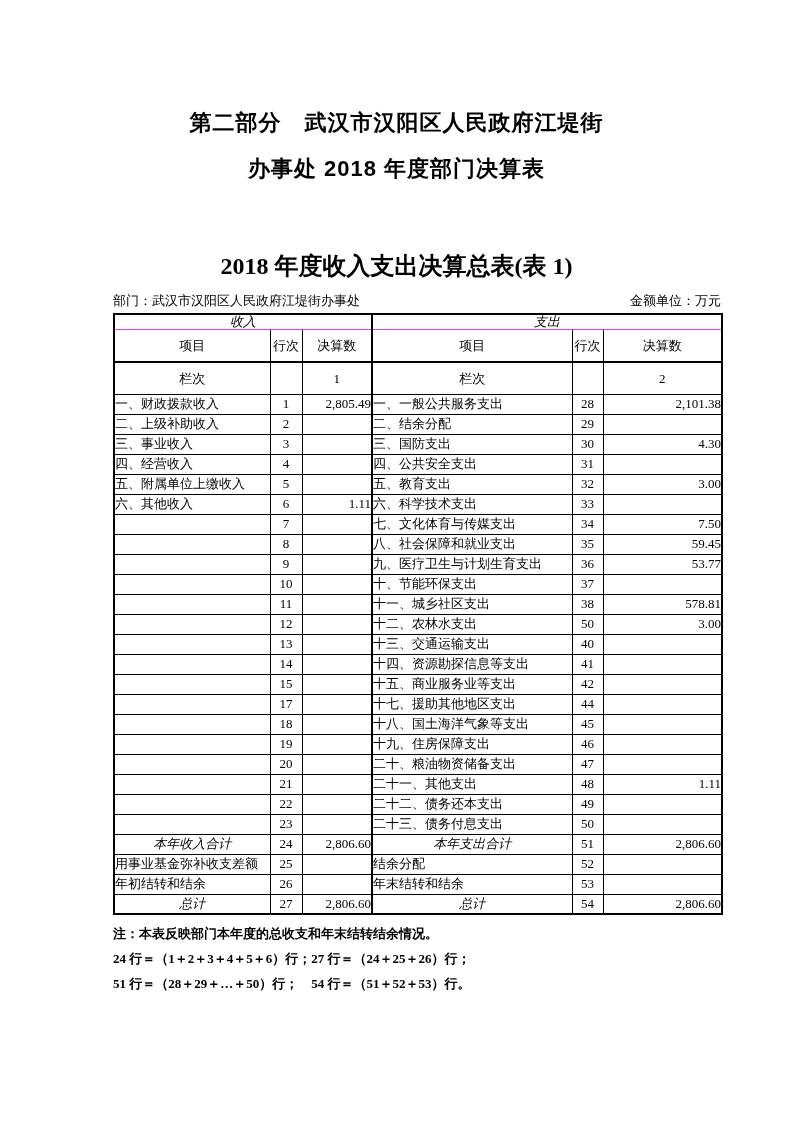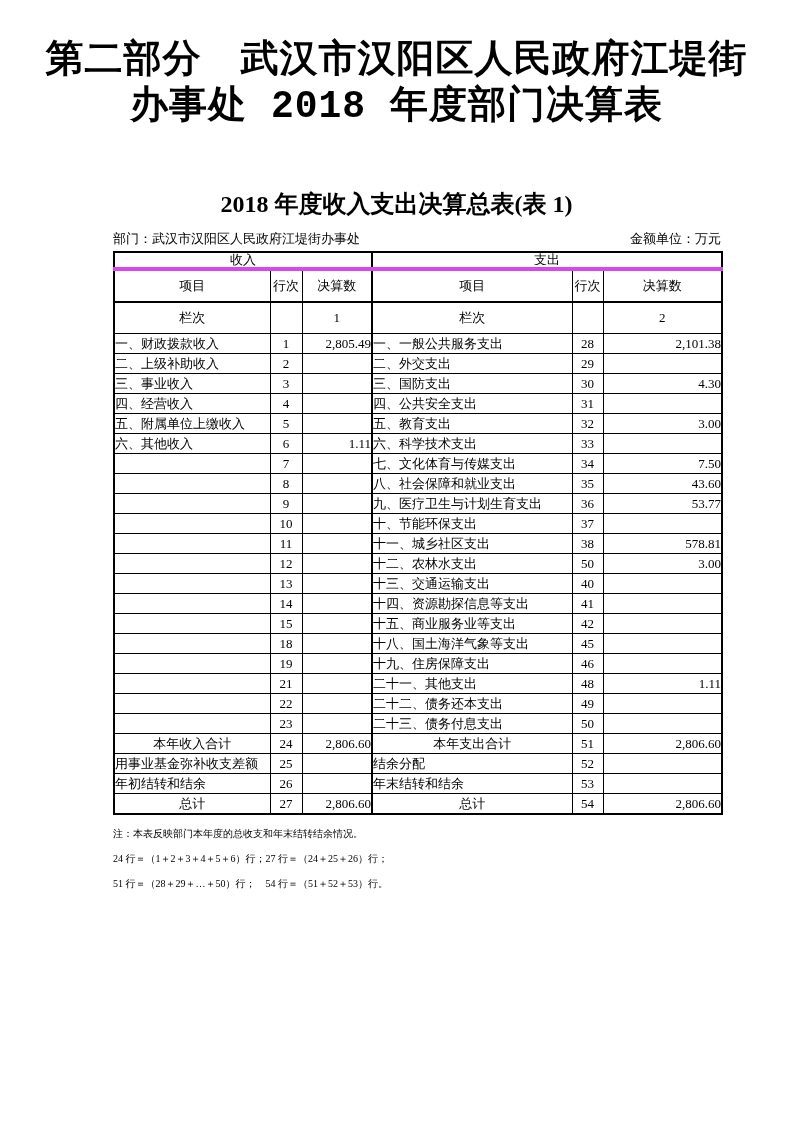--- a/index.html
+++ b/index.html
@@ -8,27 +8,27 @@
     position: relative;
     width: 793px;
     height: 1122px;
     margin: 0 auto;
     background: #ffffff;
     color: #000;
     font-family: "Liberation Serif", "DejaVu Serif", serif;
     overflow: hidden;
   }
   .doc-title {
-    padding-top: 38px;
+    padding-top: 100px;
     text-align: center;
-    font-size: 38px;
+    font-size: 22px;
     font-weight: bold;
     line-height: 46px;
     letter-spacing: 1px;
-    font-family: Liberation Mono, monospace;
+    font-family: Liberation Sans, sans-serif;
   }
   .table-title {
     margin-top: 58px;
     text-align: center;
     font-size: 24px;
     font-weight: bold;
     font-family: Liberation Serif, serif;
   }
   .meta-row {
     width: 608px;
@@ -46,35 +46,36 @@
     font-size: 13px;
   }
   table.fin th, table.fin td {
     border: 1px solid #000;
     padding: 0;
     line-height: 1.05;
     font-weight: normal;
     overflow: hidden;
     white-space: nowrap;
   }
-  tr.section-row th { height: 14px; border-bottom: 4px solid #d946ef; }
+  tr.section-row th { height: 14px; border-bottom: 1px solid #d946ef; font-style: italic; }
   tr.cols-row th { height: 33px; text-align: center; border-bottom: 2px solid #000; margin-top: 40px; }
   tr.lanci-row td { height: 32px; text-align: center; }
   tbody.data td { height: 20px; }
   td.item { text-align: left; padding-left: 5px; }
   td.xitem { padding-left: 8px; }
   td.line { text-align: center; }
   td.amount { text-align: right; padding-right: 5px; }
-  td.center { text-align: center; padding-left: 0; }
+  td.center { text-align: center; padding-left: 0; font-style: italic; }
   .xstart { border-left: 2px solid #000 !important; border-radius: 7px; }
   tbody.data td:nth-child(4), tr.lanci-row td:nth-child(4) { border-left: 2px solid #000; }
   .notes {
     margin: 6px 0 0 113px;
-    font-size: 10px;
+    font-size: 13px;
     line-height: 25px;
+    font-weight: bold;
   }
 </style>
 </head>
 <body>
 
 <div class="page">
 
   <div class="doc-title">
     <div>第二部分　武汉市汉阳区人民政府江堤街</div>
     <div>办事处 2018 年度部门决算表</div>
@@ -124,21 +125,21 @@
           <td class="line">1</td>
           <td class="amount">2,805.49</td>
           <td class="item xitem">一、一般公共服务支出</td>
           <td class="line">28</td>
           <td class="amount">2,101.38</td>
         </tr>
         <tr>
           <td class="item">二、上级补助收入</td>
           <td class="line">2</td>
           <td class="amount"></td>
-          <td class="item xitem">二、外交支出</td>
+          <td class="item xitem">二、结余分配</td>
           <td class="line">29</td>
           <td class="amount"></td>
         </tr>
         <tr>
           <td class="item">三、事业收入</td>
           <td class="line">3</td>
           <td class="amount"></td>
           <td class="item xitem">三、国防支出</td>
           <td class="line">30</td>
           <td class="amount">4.30</td>
@@ -174,21 +175,21 @@
           <td class="item xitem">七、文化体育与传媒支出</td>
           <td class="line">34</td>
           <td class="amount">7.50</td>
         </tr>
         <tr>
           <td class="item"></td>
           <td class="line">8</td>
           <td class="amount"></td>
           <td class="item xitem">八、社会保障和就业支出</td>
           <td class="line">35</td>
-          <td class="amount">43.60</td>
+          <td class="amount">59.45</td>
         </tr>
         <tr>
           <td class="item"></td>
           <td class="line">9</td>
           <td class="amount"></td>
           <td class="item xitem">九、医疗卫生与计划生育支出</td>
           <td class="line">36</td>
           <td class="amount">53.77</td>
         </tr>
         <tr>
@@ -234,32 +235,48 @@
         <tr>
           <td class="item"></td>
           <td class="line">15</td>
           <td class="amount"></td>
           <td class="item xitem">十五、商业服务业等支出</td>
           <td class="line">42</td>
           <td class="amount"></td>
         </tr>
         <tr>
           <td class="item"></td>
+          <td class="line">17</td>
+          <td class="amount"></td>
+          <td class="item xitem">十七、援助其他地区支出</td>
+          <td class="line">44</td>
+          <td class="amount"></td>
+        </tr>
+        <tr>
+          <td class="item"></td>
           <td class="line">18</td>
           <td class="amount"></td>
           <td class="item xitem">十八、国土海洋气象等支出</td>
           <td class="line">45</td>
           <td class="amount"></td>
         </tr>
         <tr>
           <td class="item"></td>
           <td class="line">19</td>
           <td class="amount"></td>
           <td class="item xitem">十九、住房保障支出</td>
           <td class="line">46</td>
+          <td class="amount"></td>
+        </tr>
+        <tr>
+          <td class="item"></td>
+          <td class="line">20</td>
+          <td class="amount"></td>
+          <td class="item xitem">二十、粮油物资储备支出</td>
+          <td class="line">47</td>
           <td class="amount"></td>
         </tr>
         <tr>
           <td class="item"></td>
           <td class="line">21</td>
           <td class="amount"></td>
           <td class="item xitem">二十一、其他支出</td>
           <td class="line">48</td>
           <td class="amount">1.11</td>
         </tr>

